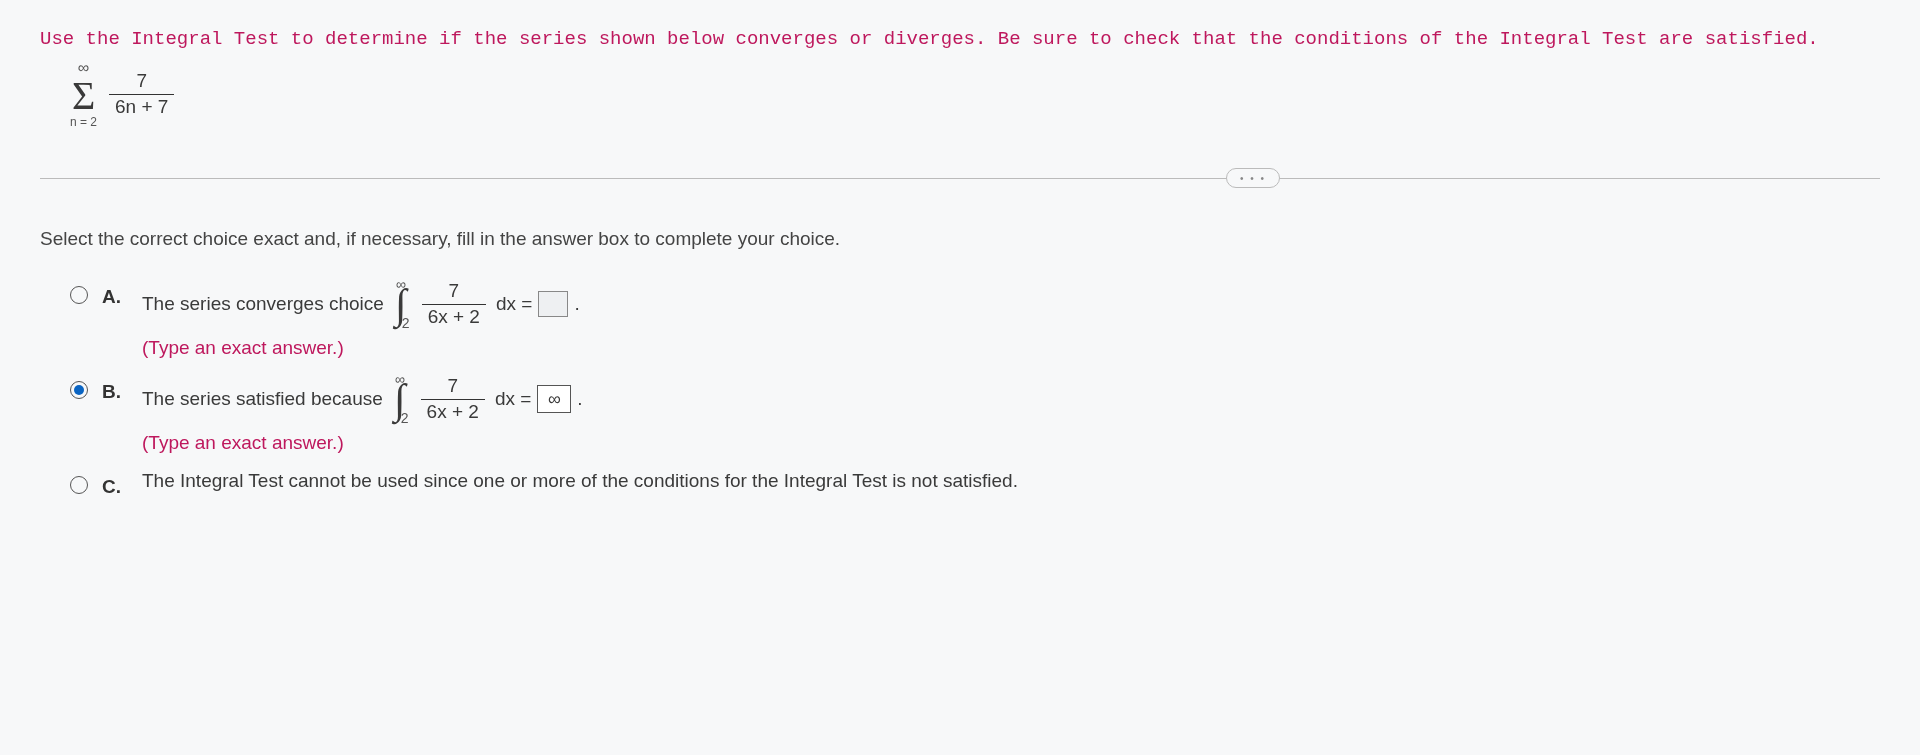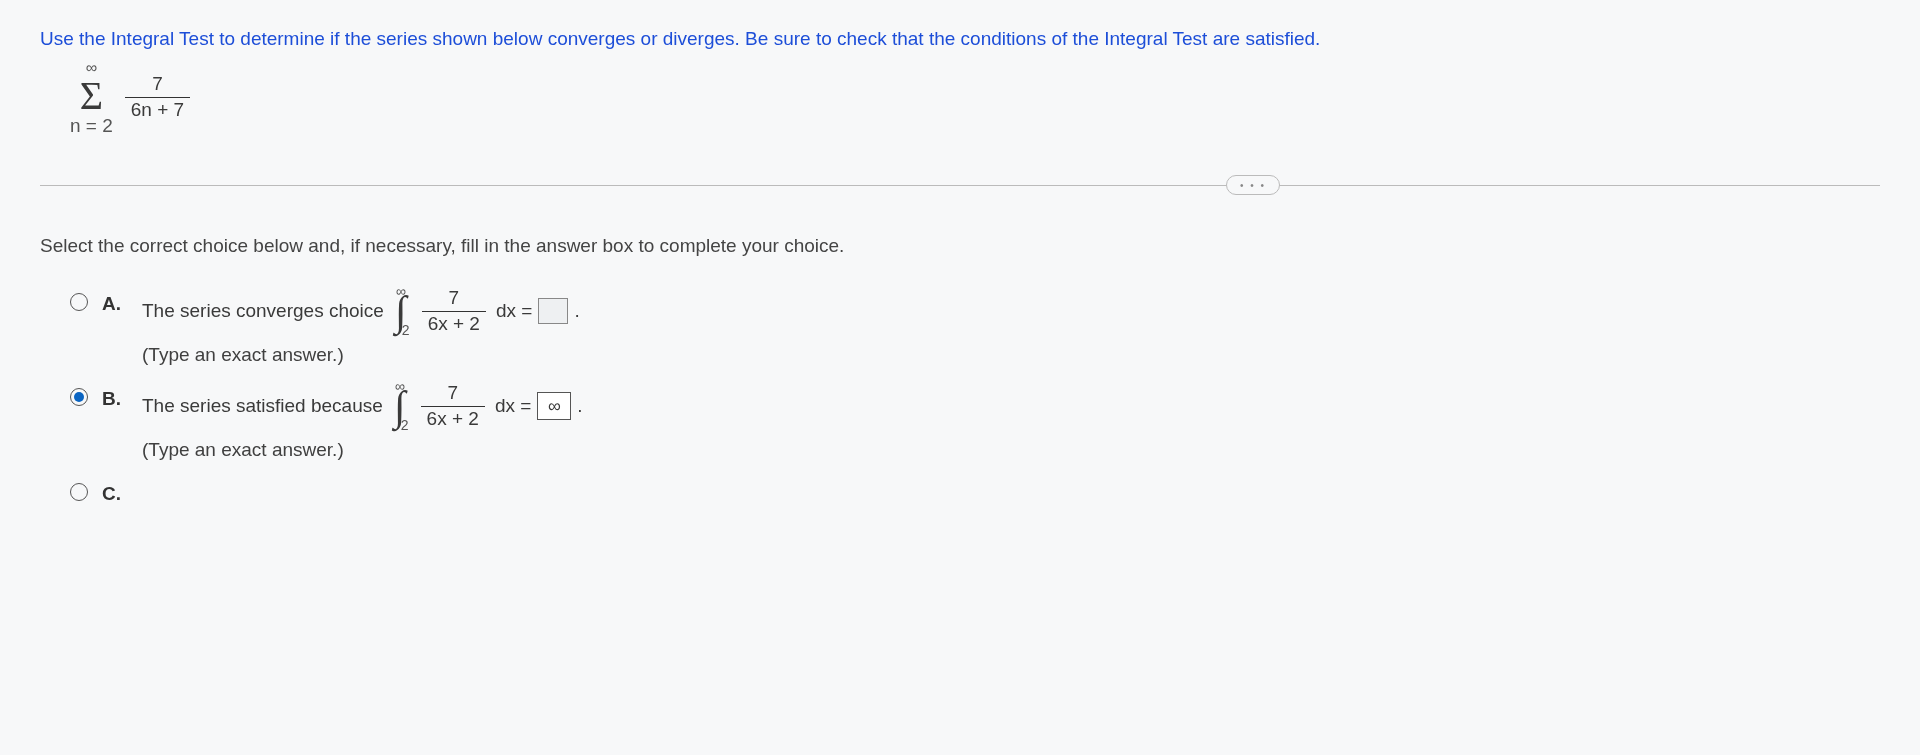--- a/index.html
+++ b/index.html
@@ -7,37 +7,37 @@
     margin: 0;
     padding: 28px 40px;
     font-family: Arial, Helvetica, sans-serif;
     font-size: 19px;
     color: #3a3a3a;
     background: #f7f8f9;
     width: 1920px;
     height: 755px;
     position: relative;
   }
-  .question-text { color: #1d4ed8; margin-bottom: 8px; }
+  .question-text { color: #be185d; margin-bottom: 8px; font-family: Liberation Mono, monospace; }
   .series-block {
     margin-left: 30px;
     margin-top: 10px;
     display: flex;
     align-items: center;
     gap: 8px;
   }
   .sigma-stack {
     display: flex;
     flex-direction: column;
     align-items: center;
     line-height: 1;
   }
   .sigma-top { font-size: 16px; color: #555; }
   .sigma-sym { font-size: 40px; font-family: 'Times New Roman', serif; }
-  .sigma-bot { font-size: 19px; color: #555; }
+  .sigma-bot { font-size: 12px; color: #555; }
   .frac {
     display: inline-flex;
     flex-direction: column;
     align-items: center;
     vertical-align: middle;
     line-height: 1.1;
     margin: 0 4px;
   }
   .frac .num { padding: 0 6px 2px; }
   .frac .den { border-top: 1px solid #333; padding: 2px 6px 0; }
@@ -118,21 +118,21 @@
     display: inline-flex;
     align-items: center;
     justify-content: center;
     min-width: 34px;
     height: 28px;
     border: 1px solid #555;
     background: #fff;
     font-size: 18px;
     padding: 0 4px;
   }
-  .hint { color: #404040; margin-top: 8px; }
+  .hint { color: #be185d; margin-top: 8px; }
 </style>
 </head>
 <body>
 
 <div class="question-text">Use the Integral Test to determine if the series shown below converges or diverges. Be sure to check that the conditions of the Integral Test are satisfied.</div>
 
 <div class="series-block">
   <div class="sigma-stack">
     <span class="sigma-top">∞</span>
     <span class="sigma-sym">Σ</span>
@@ -142,21 +142,21 @@
     <span class="num">7</span>
     <span class="den">6n + 7</span>
   </span>
 </div>
 
 <div class="hr-row">
   <div class="hr-line"></div>
   <div class="hr-pill">• • •</div>
 </div>
 
-<div class="instruction">Select the correct choice below and, if necessary, fill in the answer box to complete your choice.</div>
+<div class="instruction">Select the correct choice exact and, if necessary, fill in the answer box to complete your choice.</div>
 
 <div class="choice-row">
   <div class="radio"></div>
   <div class="choice-label">A.</div>
   <div class="choice-body">
     <div class="choice-text">
       <span>The series converges choice</span>
       <span class="integral-stack">
         <span class="integral-top">∞</span>
         <span class="integral-sym">∫</span>
@@ -193,13 +193,18 @@
       <span class="answer-box-filled">∞</span>
       <span>.</span>
     </div>
     <div class="hint">(Type an exact answer.)</div>
   </div>
 </div>
 
 <div class="choice-row">
   <div class="radio"></div>
   <div class="choice-label">C.</div>
+  <div class="choice-body">
+    <div class="choice-text">
+      <span>The Integral Test cannot be used since one or more of the conditions for the Integral Test is not satisfied.</span>
+    </div>
+  </div>
 </div>
 
 </body></html>

